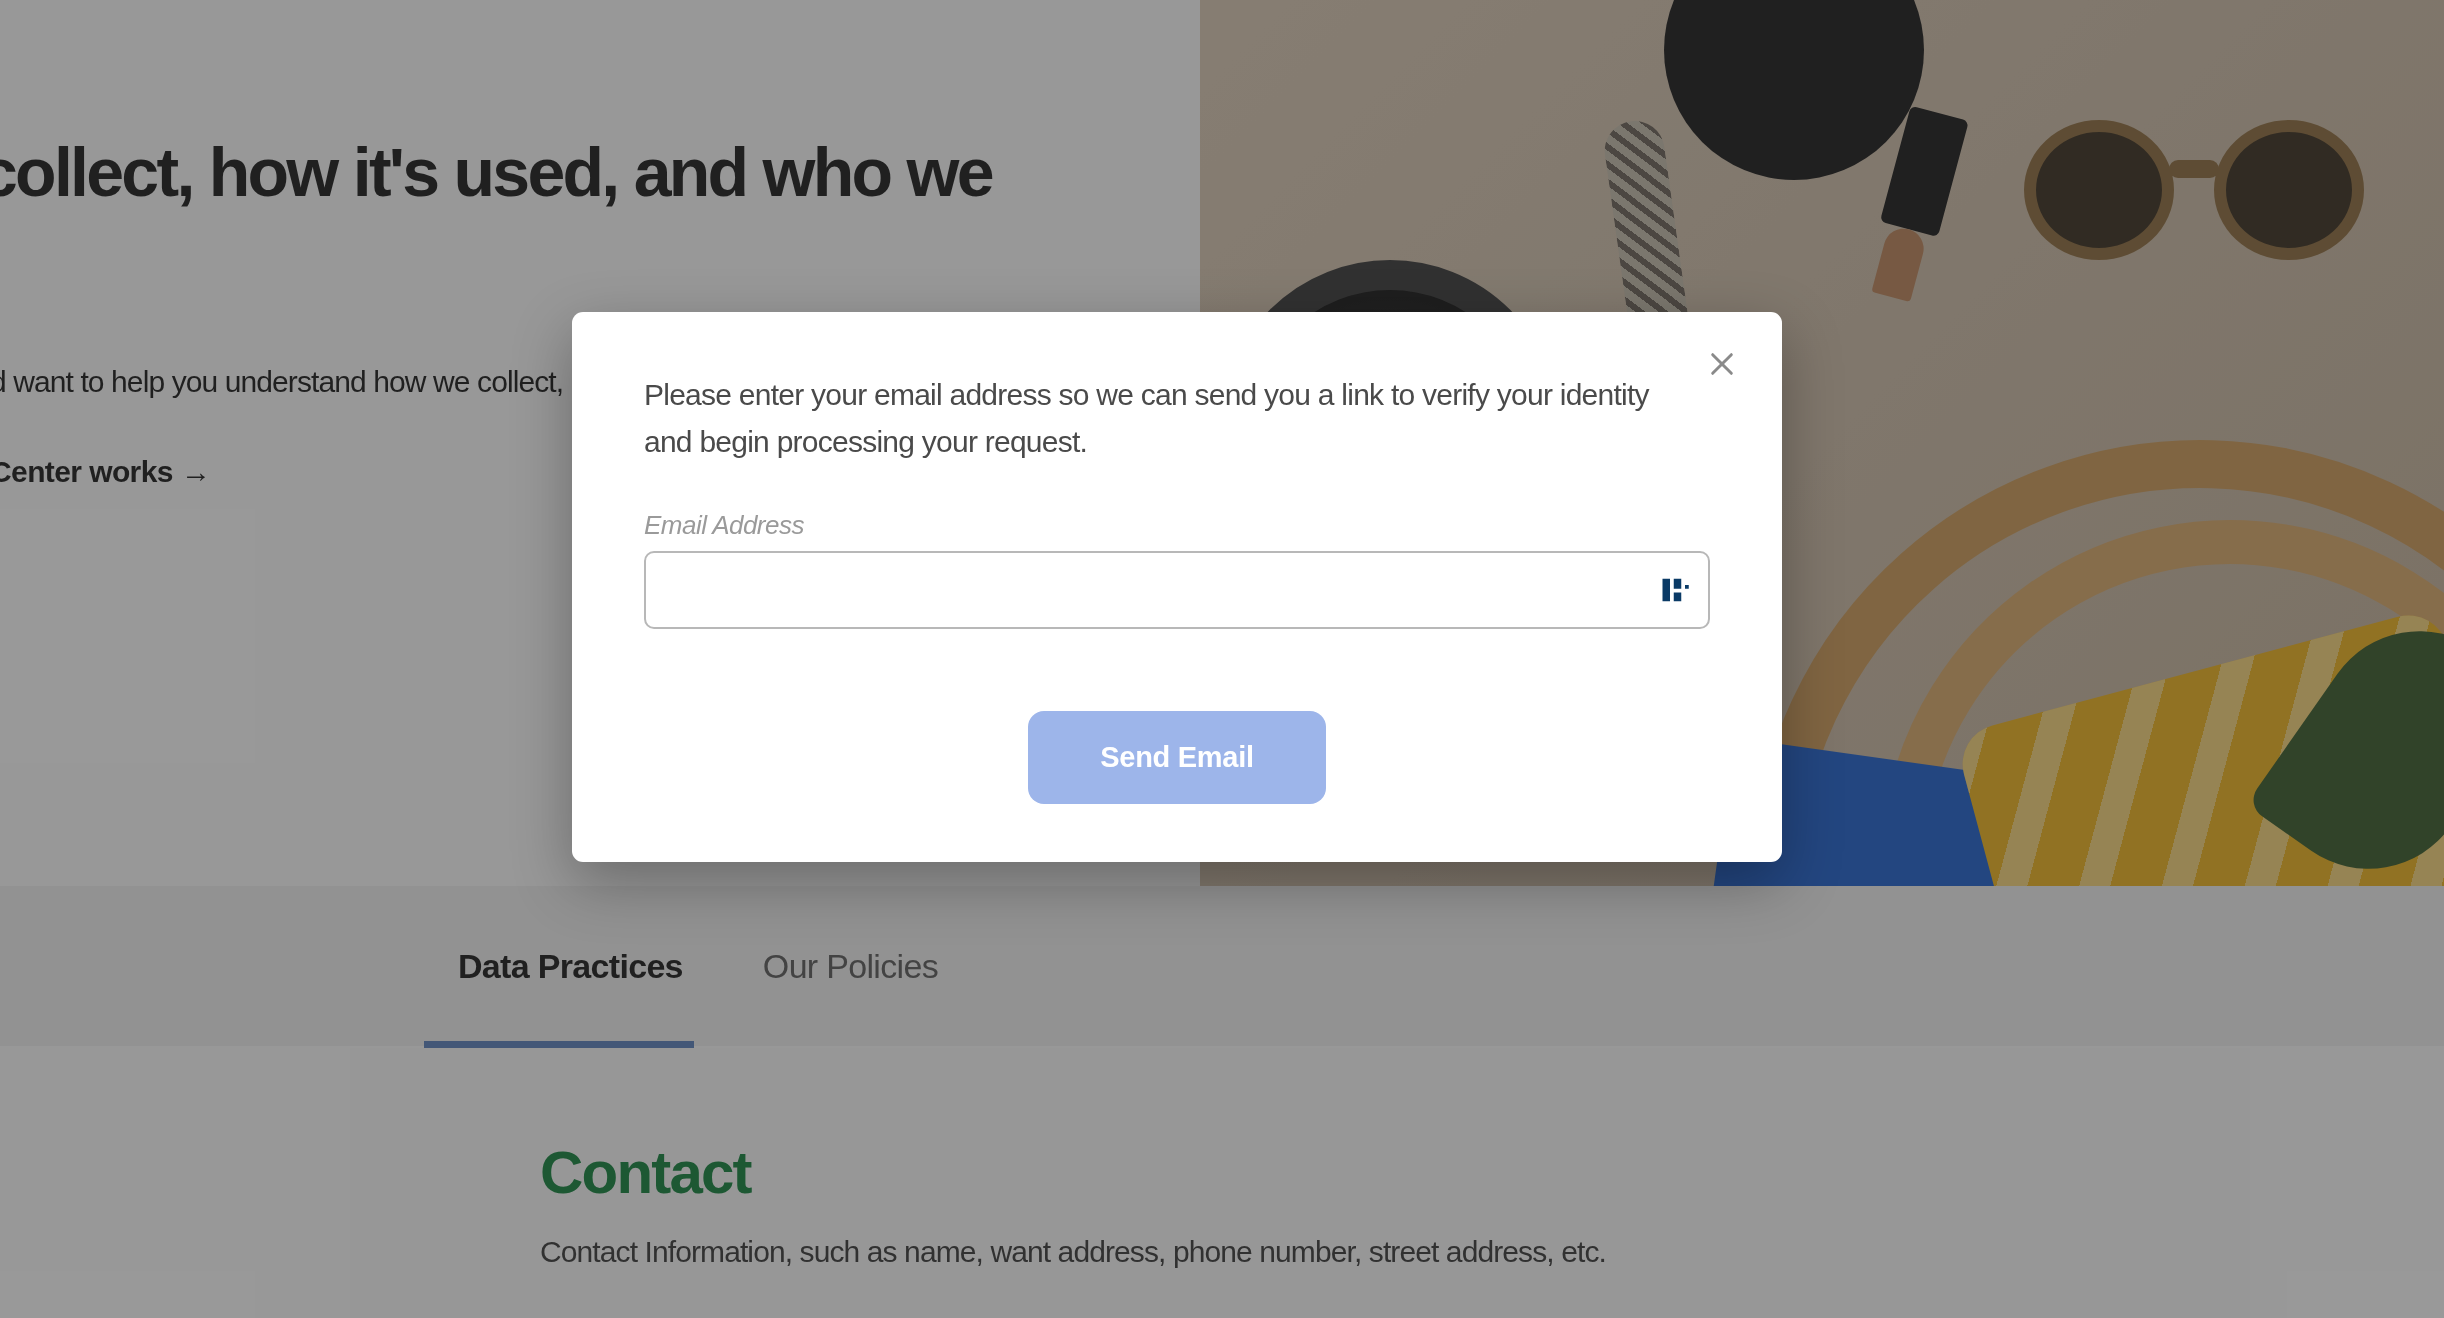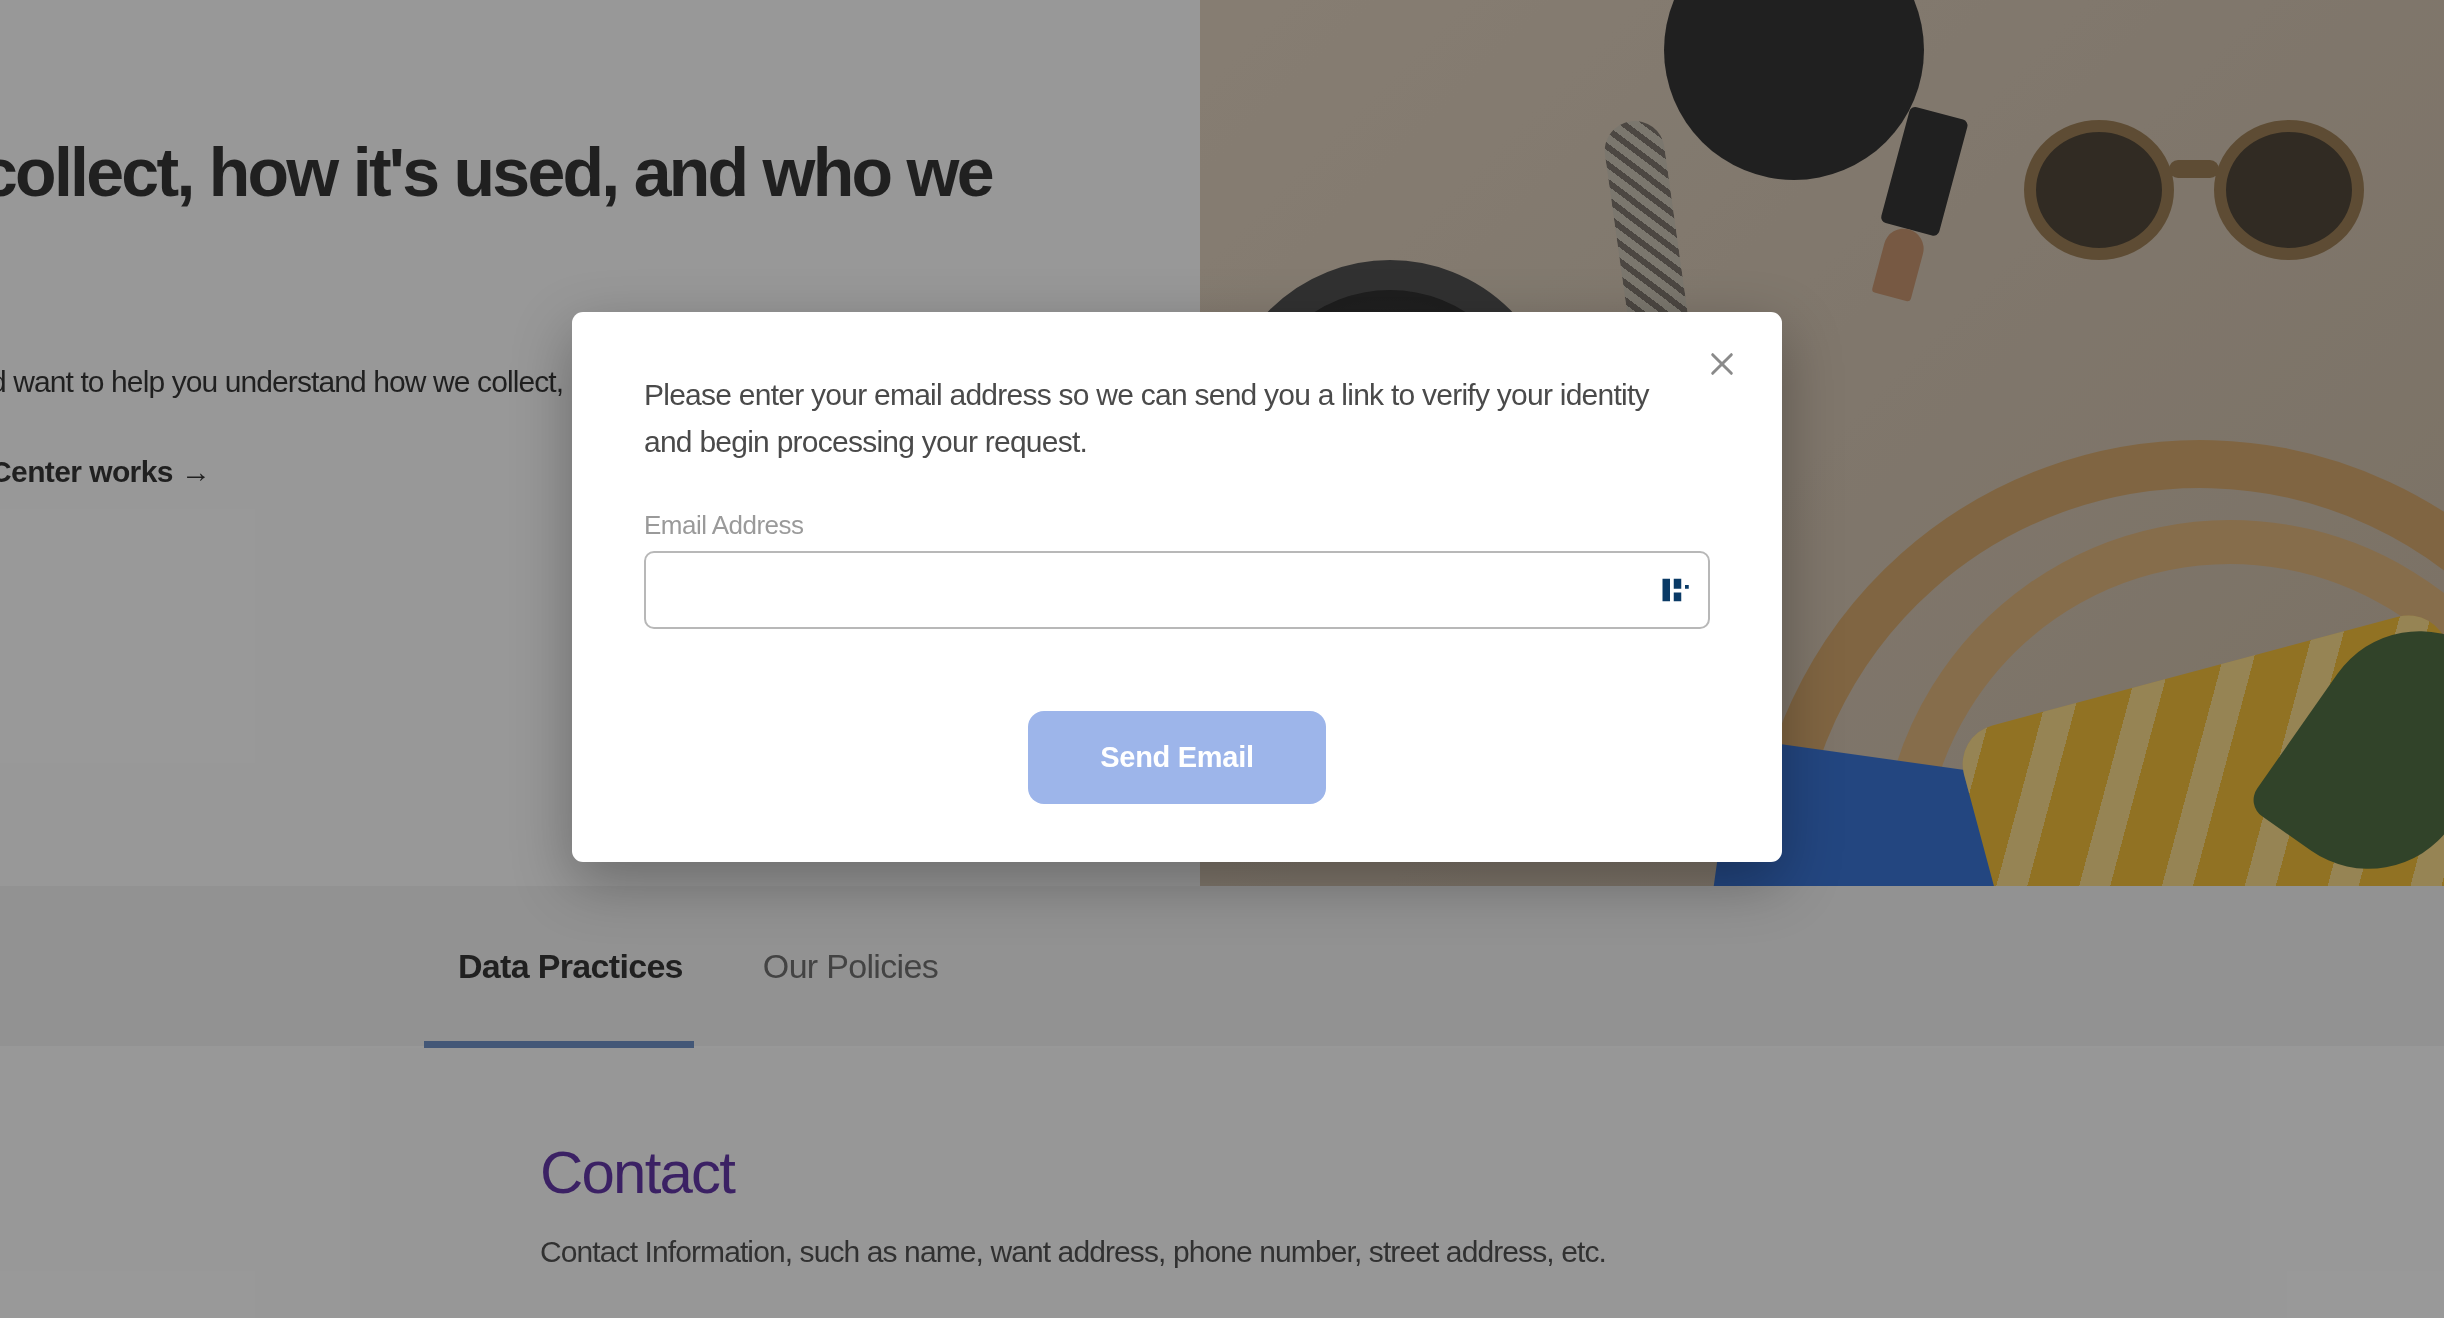--- a/index.html
+++ b/index.html
@@ -248,22 +248,22 @@
       position: absolute;
       top: 1048px;
       left: 350px;
       width: 1900px;
       height: 400px;
       background: #f2f2f2;
       padding: 90px 190px;
     }
     .content-title {
       font-size: 60px;
-      font-weight: 400;
-      color: #4c1d95;
+      font-weight: 700;
+      color: #15803d;
       letter-spacing: -0.03em;
       margin-bottom: 28px;
     }
     .content-desc {
       font-size: 30px;
       color: #3a3a3a;
       letter-spacing: -0.03em;
     }
 
     
@@ -304,20 +304,21 @@
       line-height: 1.55;
       margin-bottom: 45px;
       padding-right: 40px;
     }
     .field-label {
       font-size: 26px;
       color: #9a9a9a;
       letter-spacing: -0.02em;
       margin-bottom: 10px;
       display: block;
+      font-style: italic;
     }
     .field-input-wrap {
       position: relative;
     }
     .field-input {
       width: 100%;
       height: 78px;
       border: 2px solid #b8b8b8;
       border-radius: 10px;
       font-size: 28px;

